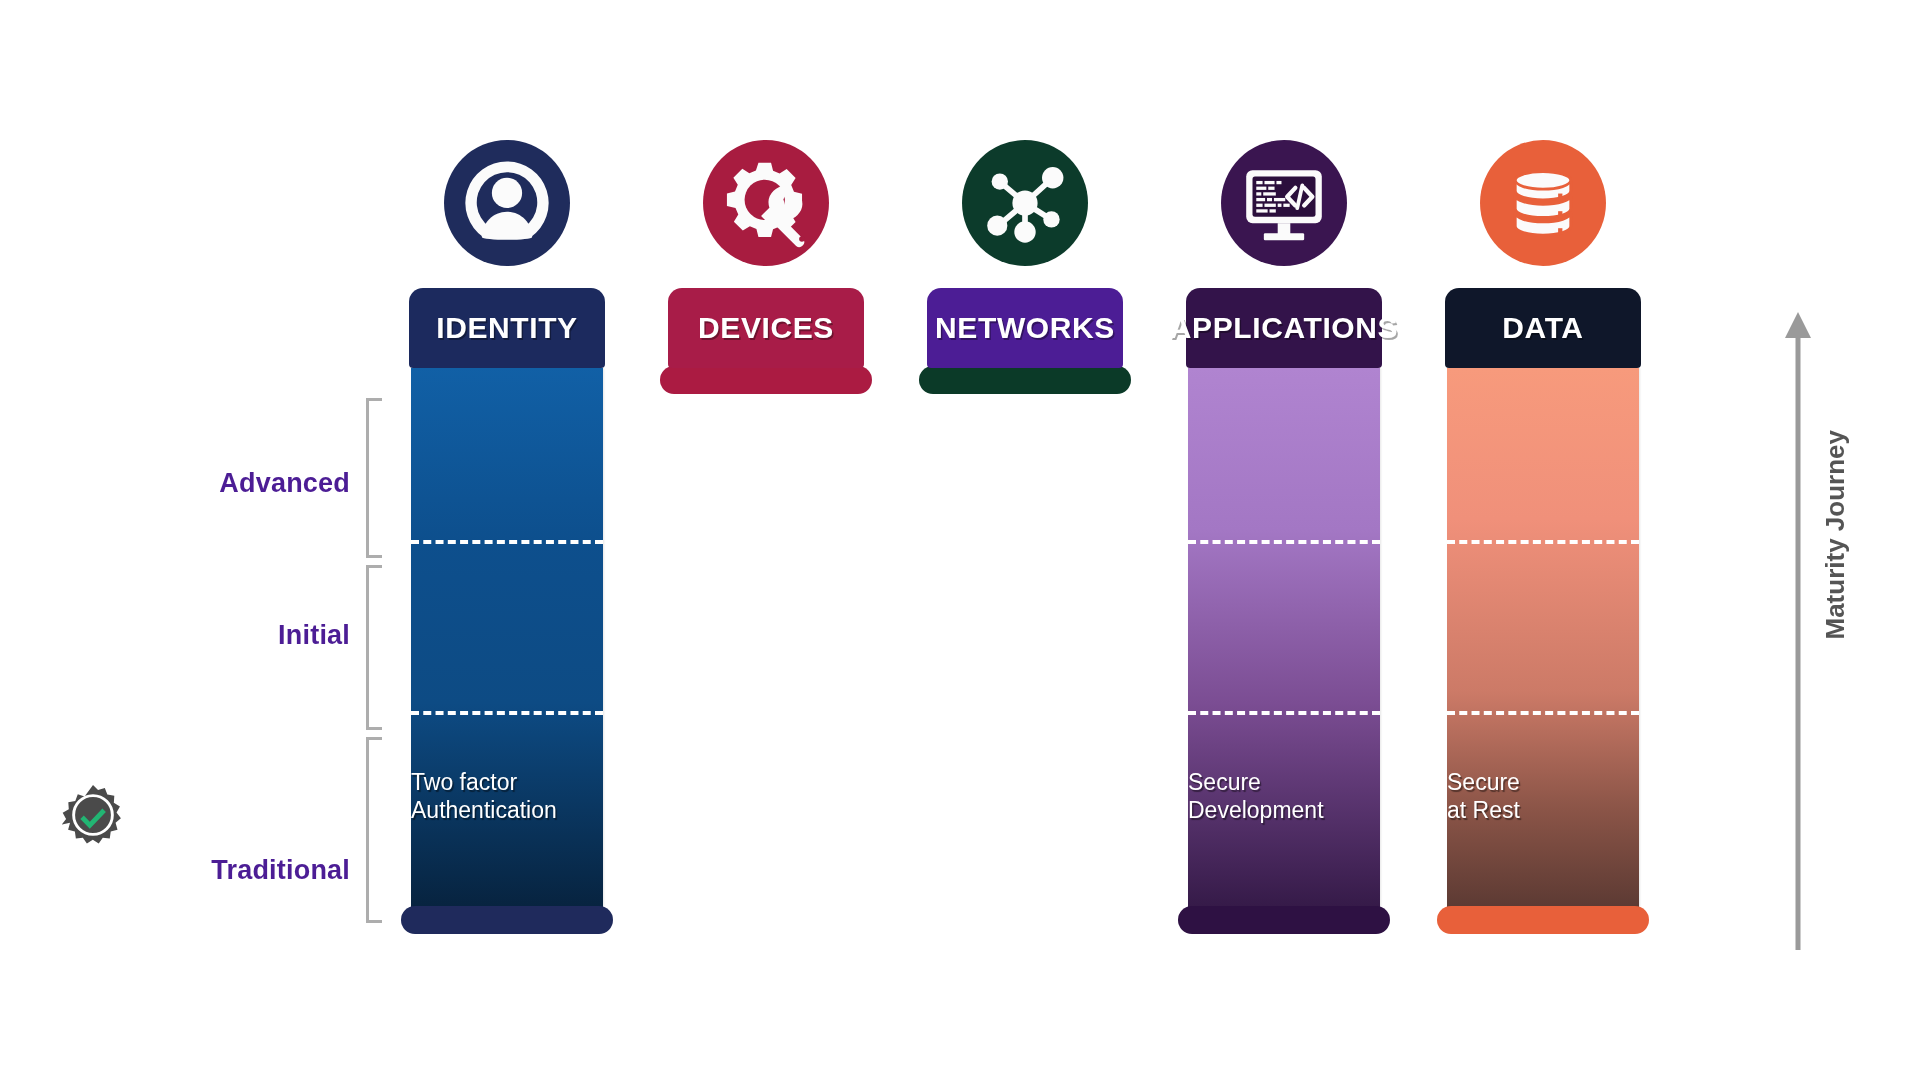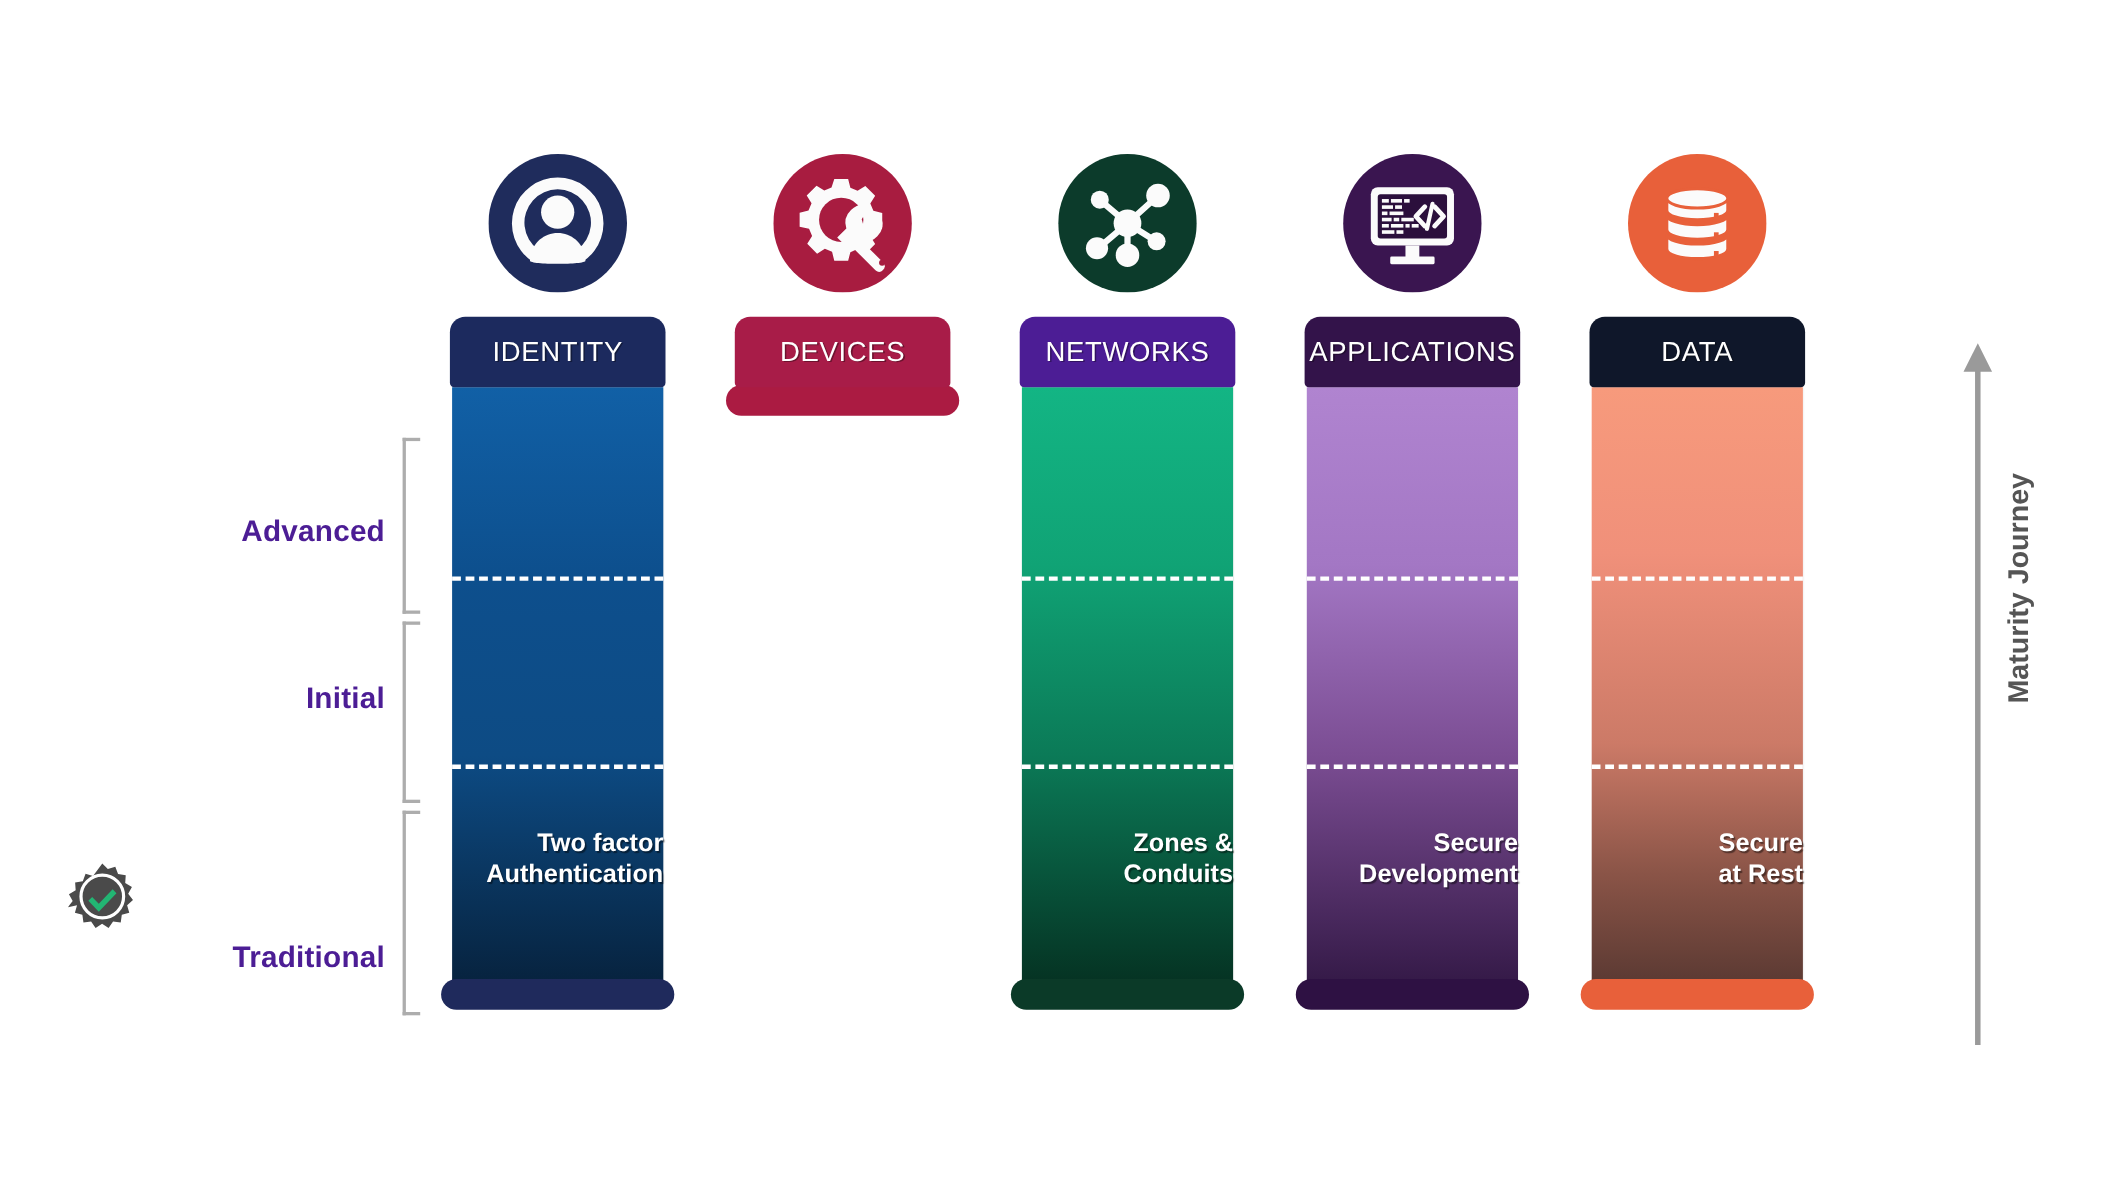--- a/index.html
+++ b/index.html
@@ -68,28 +68,28 @@
     width: 126px; height: 126px;
     border-radius: 50%;
     margin: 0 auto 22px auto;
     display: flex;
     align-items: center;
     justify-content: center;
   }
   .icon-circle svg { display: block; }
 
   .col-header {
-    height: 64px;
+    height: 80px;
     border-radius: 14px 14px 4px 4px;
     display: flex;
     align-items: center;
     justify-content: center;
     color: #ffffff;
-    font-weight: normal;
-    font-size: 25px;
+    font-weight: bold;
+    font-size: 30px;
     letter-spacing: 0.6px;
     text-shadow: 1.5px 1.5px 0 rgba(0,0,0,0.35);
     position: relative;
     z-index: 3;
   }
 
   .col-body {
     position: relative;
     height: 540px;
     margin: 0 2px;
@@ -103,23 +103,23 @@
     height: 0;
     border-top: 4px dashed #ffffff;
   }
   .divider.d1 { top: 172px; }
   .divider.d2 { top: 343px; }
 
   .col-caption {
     position: absolute;
     left: 0; right: 0;
     top: 400px;
-    text-align: right;
+    text-align: left;
     color: #ffffff;
-    font-weight: bold;
+    font-weight: normal;
     font-size: 23px;
     line-height: 28px;
     text-shadow: 1.5px 1.5px 1px rgba(0,0,0,0.45);
   }
 
   .col-base {
     position: relative;
     width: 212px;
     margin: -2px 0 0 -8px;
     height: 28px;
@@ -217,28 +217,20 @@
         </g>
         <circle cx="50" cy="50" r="10" fill="#fbfbfb"></circle>
         <circle cx="30" cy="33" r="6.5" fill="#fbfbfb"></circle>
         <circle cx="72" cy="30" r="8.5" fill="#fbfbfb"></circle>
         <circle cx="28" cy="68" r="8" fill="#fbfbfb"></circle>
         <circle cx="50" cy="73" r="8.5" fill="#fbfbfb"></circle>
         <circle cx="71" cy="63" r="6.5" fill="#fbfbfb"></circle>
       </svg>
     </div>
     <div class="col-header" style="background: #4c1d95;">NETWORKS</div>
-    <div class="col-body" style="background:linear-gradient(180deg,#13b584 0%,#10a375 30%,#0b7a57 62%,#053323 100%);">
-      <div class="divider d1"></div>
-      <div class="divider d2"></div>
-      <div class="col-caption">
-        <div>Zones &amp;</div>
-        <div>Conduits</div>
-      </div>
-    </div>
     <div class="col-base" style="background:#0b3a28;"></div>
   </div>
 
   <div class="column col-3">
     <div class="icon-circle">
       <svg viewBox="0 0 100 100" width="126" height="126">
         <circle cx="50" cy="50" r="50" fill="#3a1550"></circle>
         <rect x="20" y="24" width="60" height="42" rx="5" fill="#fbfbfb"></rect>
         <rect x="25" y="29" width="50" height="32" rx="2" fill="#2b0f3c"></rect>
         <g fill="#fbfbfb">

